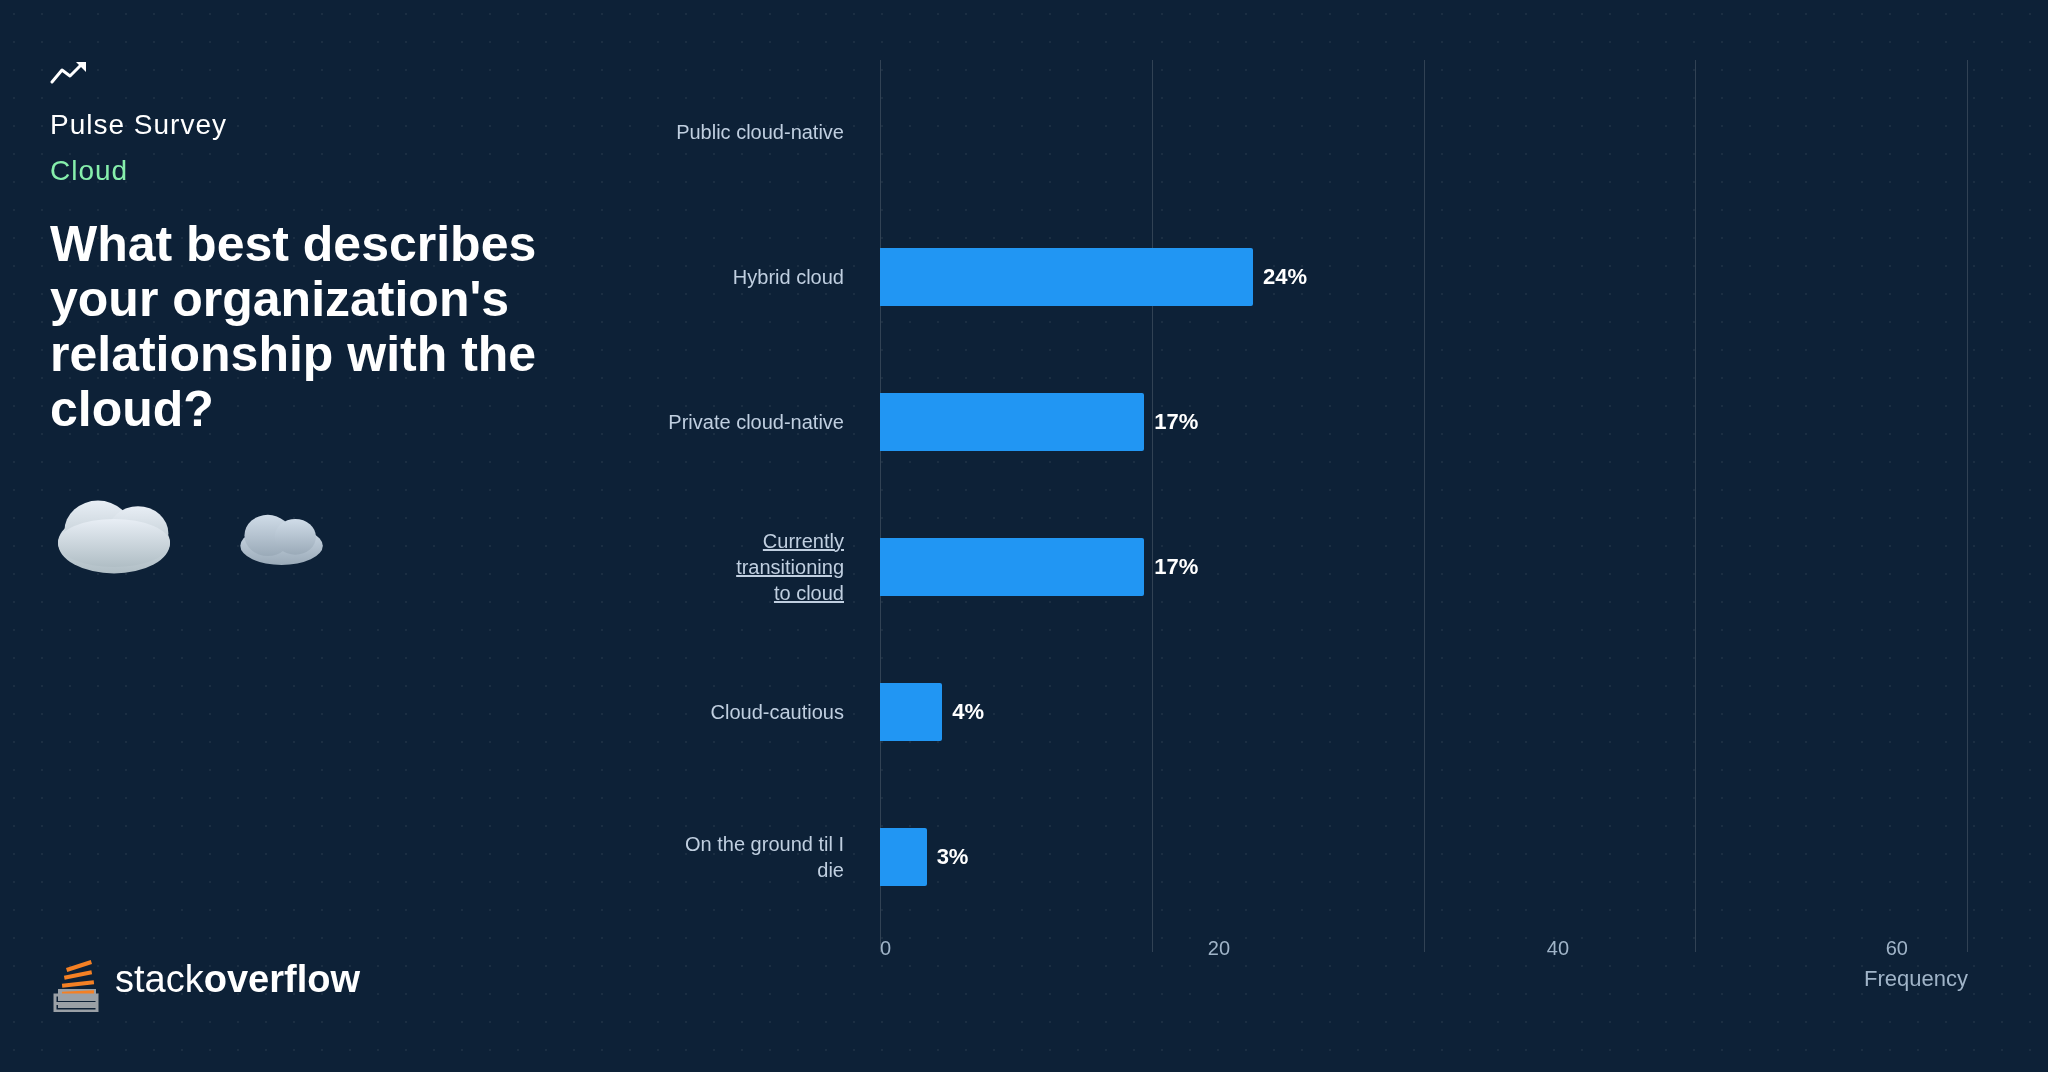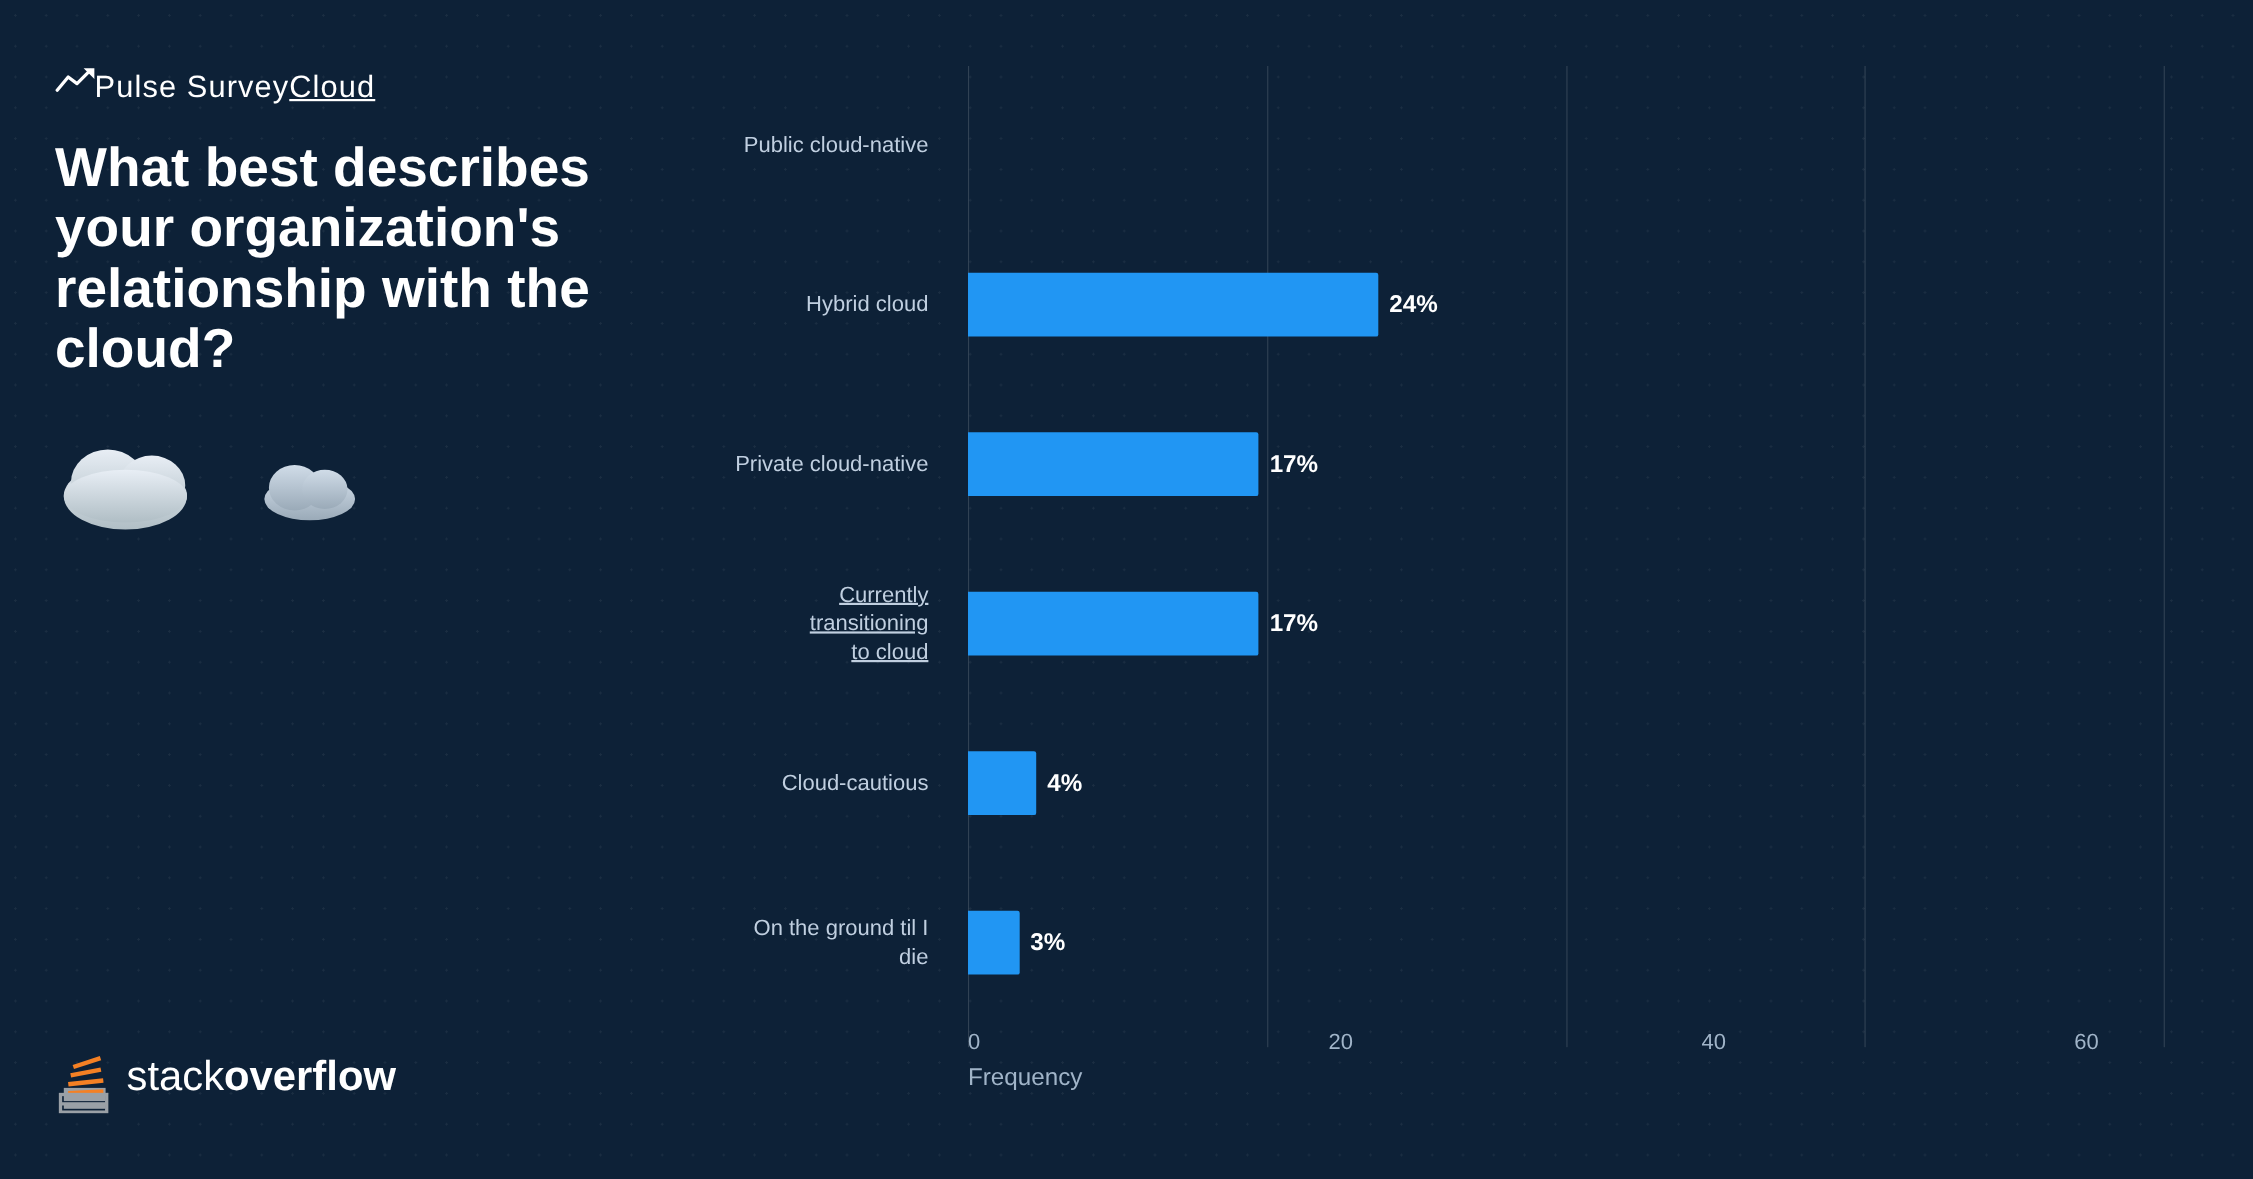--- a/index.html
+++ b/index.html
@@ -18,40 +18,41 @@
       height: 1072px;
       padding: 60px 50px;
       display: flex;
       flex-direction: column;
       justify-content: space-between;
       flex-shrink: 0;
     }
 
     .header {
       display: flex;
-      align-items: flex-end;
+      align-items: flex-start;
+      gap: 14px;
+      flex-direction: column;
     }
 
     .trend-icon {
       color: white;
       font-size: 28px;
     }
 
     .header-title {
       font-size: 28px;
       color: white;
       font-weight: 400;
       letter-spacing: 1px;
     }
 
     .header-cloud {
-      color: #ffffff;
+      color: #86efac;
       font-size: 28px;
       letter-spacing: 1px;
-      text-decoration: underline;
     }
 
     .main-question {
       font-size: 50px;
       font-weight: 900;
       color: white;
       line-height: 1.1;
       margin-top: 30px;
     }
 
@@ -170,21 +171,21 @@
       padding-right: 60px;
     }
 
     .x-tick {
       color: #a0b4c8;
       font-size: 20px;
       text-align: center;
     }
 
     .x-axis-label {
-      text-align: left;
+      text-align: right;
       color: #a0b4c8;
       font-size: 22px;
       margin-top: 6px;
       padding-left: 220px;
     }
 
     
     .dot-pattern {
       position: fixed;
       top: 0; left: 0; right: 0; bottom: 0;

